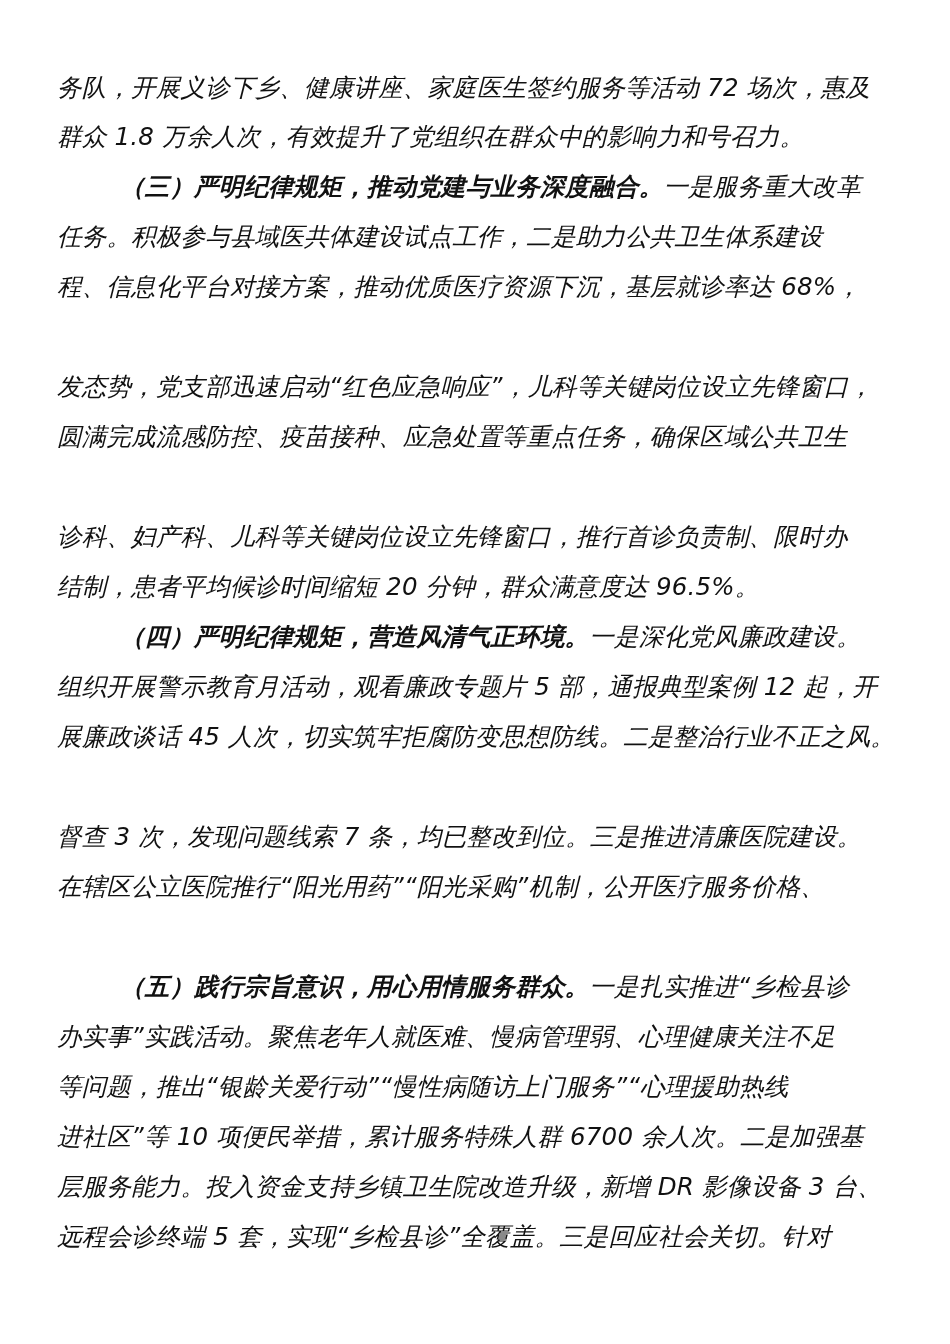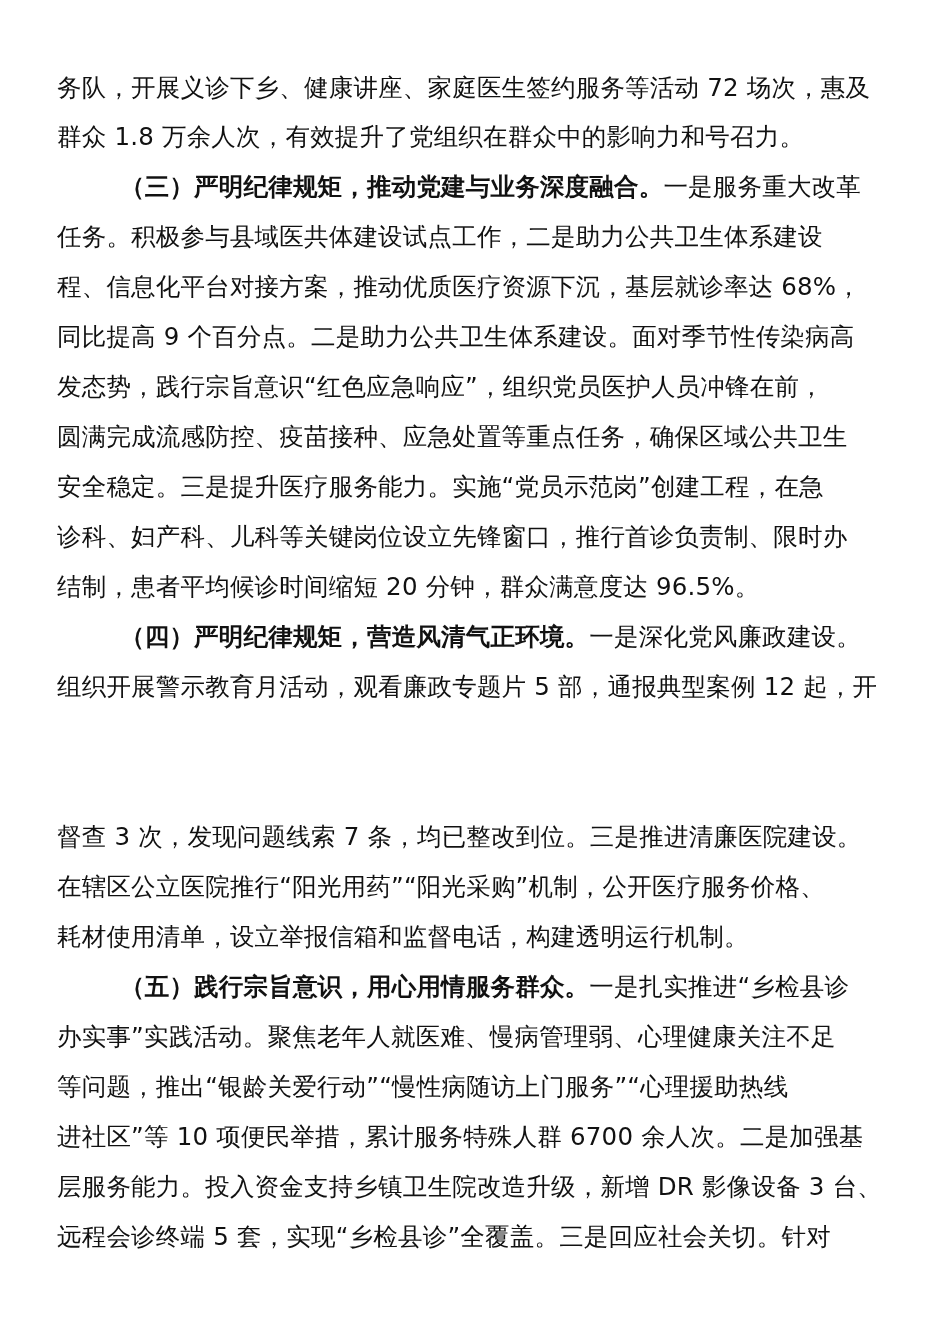--- a/index.html
+++ b/index.html
@@ -15,20 +15,21 @@
       font-family: "DejaVu Sans", "Liberation Sans", sans-serif;
       color: #111111;
     }
     .page {
       position: absolute;
       left: 0;
       top: 0;
       width: 836px;
       height: 1344px;
       background: #ffffff;
+      font-style: italic;
     }
     .line {
       position: absolute;
       left: 57px;
       height: 40px;
       line-height: 40px;
       font-size: 24.5px;
       white-space: nowrap;
       letter-spacing: 0.2px;
     }
@@ -53,53 +54,47 @@
 
   <div class="line indent" style="top:167px">
     <span class="bold">（三）严明纪律规矩，推动党建与业务深度融合。</span><span>一是服务重大改革</span>
   </div>
   <div class="line" style="top:217px">
     <span>任务。积极参与县域医共体建设试点工作，二是助力公共卫生体系建设</span>
   </div>
   <div class="line" style="top:267px">
     <span>程、信息化平台对接方案，推动优质医疗资源下沉，基层就诊率达 68%，</span>
   </div>
-  <div class="line" style="top:317px">
-    <span>同比提高 9 个百分点。二是助力公共卫生体系建设。面对季节性传染病高</span>
-  </div>
   <div class="line" style="top:367px">
-    <span>发态势，践行宗旨意识“红色应急响应”，组织党员医护人员冲锋在前，</span>
+    <span>发态势，党支部迅速启动“红色应急响应”，儿科等关键岗位设立先锋窗口，</span>
   </div>
   <div class="line" style="top:417px">
     <span>圆满完成流感防控、疫苗接种、应急处置等重点任务，确保区域公共卫生</span>
-  </div>
-  <div class="line" style="top:467px">
-    <span>安全稳定。三是提升医疗服务能力。实施“党员示范岗”创建工程，在急</span>
   </div>
   <div class="line" style="top:517px">
     <span>诊科、妇产科、儿科等关键岗位设立先锋窗口，推行首诊负责制、限时办</span>
   </div>
   <div class="line" style="top:567px">
     <span>结制，患者平均候诊时间缩短 20 分钟，群众满意度达 96.5%。</span>
   </div>
 
   <div class="line indent" style="top:617px">
     <span class="bold">（四）严明纪律规矩，营造风清气正环境。</span><span>一是深化党风廉政建设。</span>
   </div>
   <div class="line" style="top:667px">
     <span>组织开展警示教育月活动，观看廉政专题片 5 部，通报典型案例 12 起，开</span>
   </div>
+  <div class="line" style="top:717px">
+    <span>展廉政谈话 45 人次，切实筑牢拒腐防变思想防线。二是整治行业不正之风。</span>
+  </div>
   <div class="line" style="top:817px">
     <span>督查 3 次，发现问题线索 7 条，均已整改到位。三是推进清廉医院建设。</span>
   </div>
   <div class="line" style="top:867px">
     <span>在辖区公立医院推行“阳光用药”“阳光采购”机制，公开医疗服务价格、</span>
-  </div>
-  <div class="line" style="top:917px">
-    <span>耗材使用清单，设立举报信箱和监督电话，构建透明运行机制。</span>
   </div>
 
   <div class="line indent" style="top:967px">
     <span class="bold">（五）践行宗旨意识，用心用情服务群众。</span><span>一是扎实推进“乡检县诊</span>
   </div>
   <div class="line" style="top:1017px">
     <span>办实事”实践活动。聚焦老年人就医难、慢病管理弱、心理健康关注不足</span>
   </div>
   <div class="line" style="top:1067px">
     <span>等问题，推出“银龄关爱行动”“慢性病随访上门服务”“心理援助热线</span>

